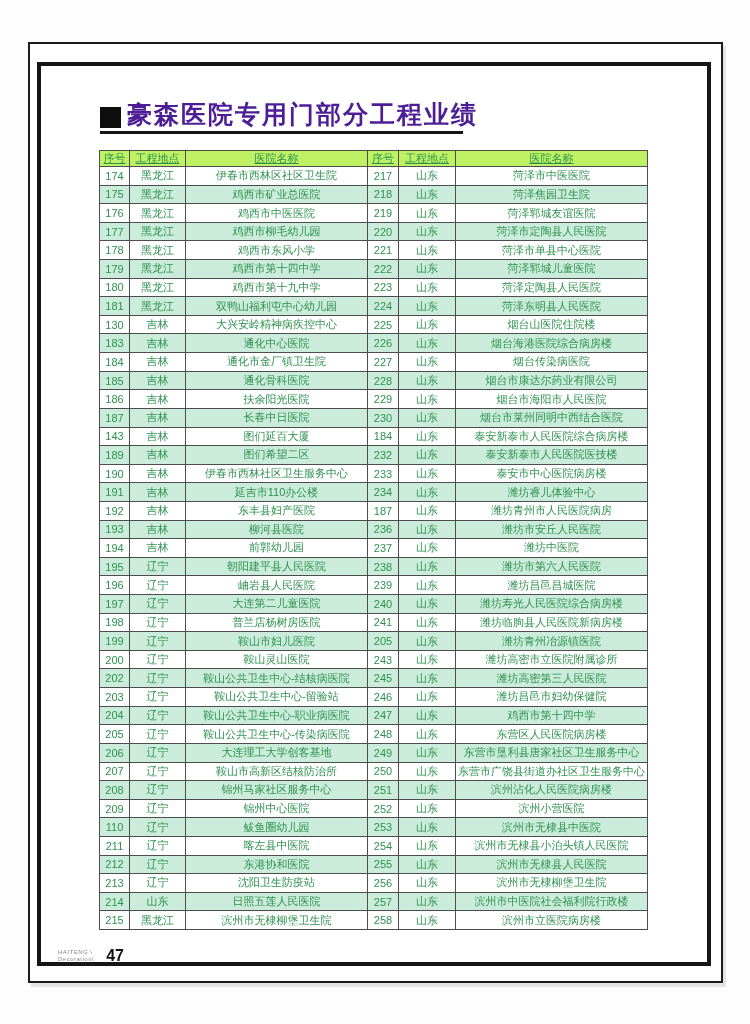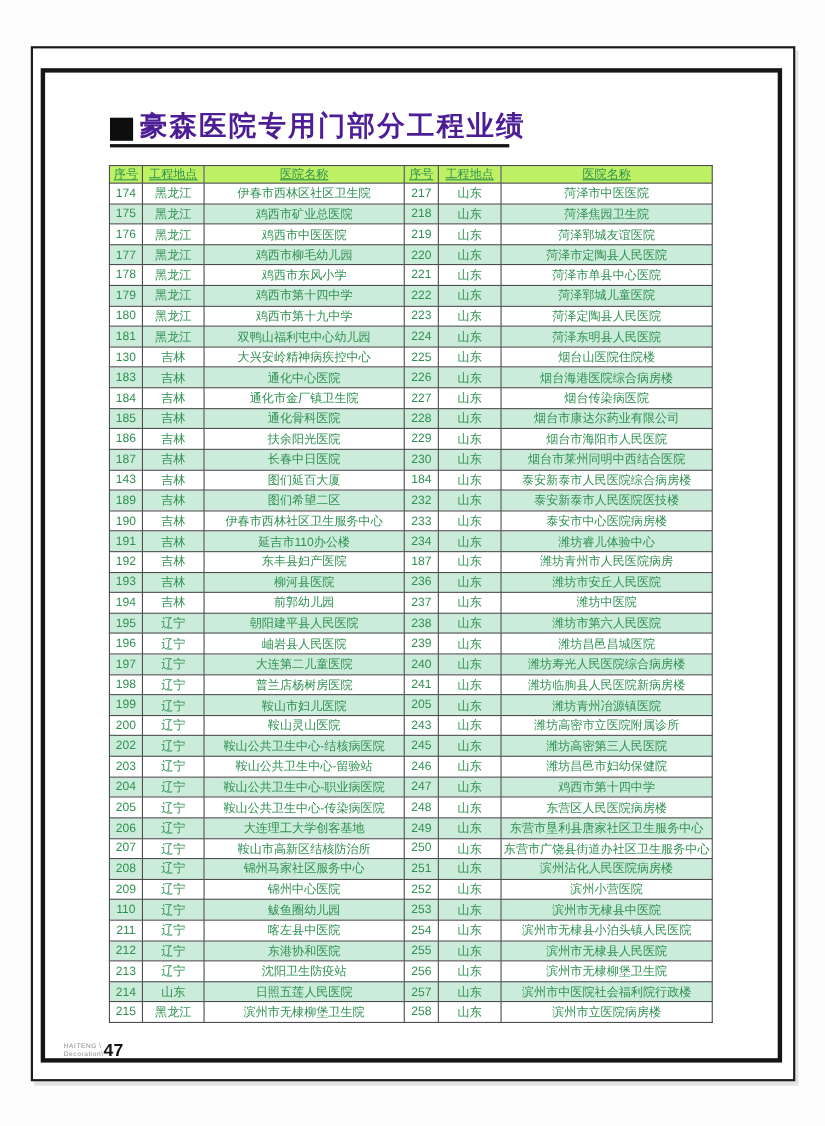--- a/index.html
+++ b/index.html
@@ -73,21 +73,21 @@
   .footer {
     position: absolute; left: 58px; top: 947px;
     display: flex; align-items: center;
   }
   .footer .brand {
     font-size: 6px; line-height: 7px;
     color: #8a8a8a; letter-spacing: 0.5px;
   }
   .footer .page-num {
     font-size: 16px; font-weight: bold;
-    color: #131313; margin-left: 0; text-align: right;
+    color: #131313; margin-left: 12px; text-align: right;
   }
 </style>
 </head>
 <body>
 
 <div class="outer-frame">
   <div class="inner-frame"></div>
 </div>
 
 <div class="title-block">

